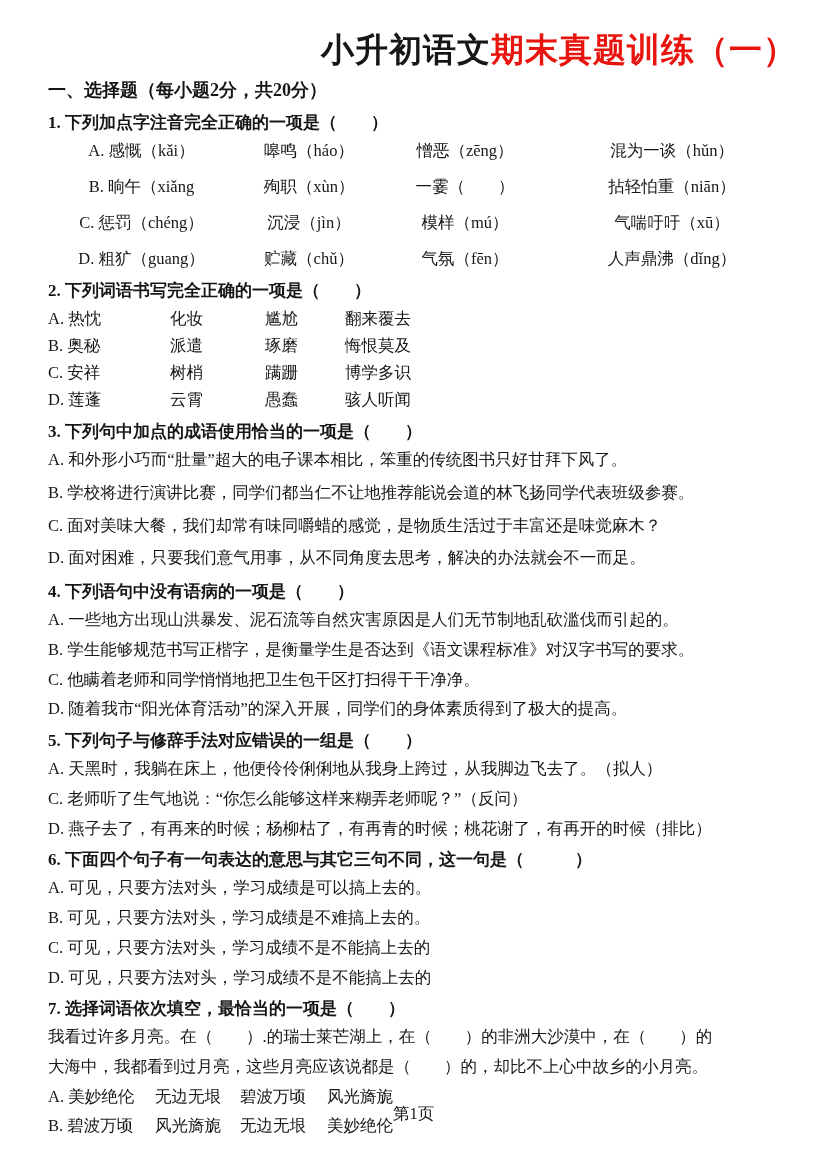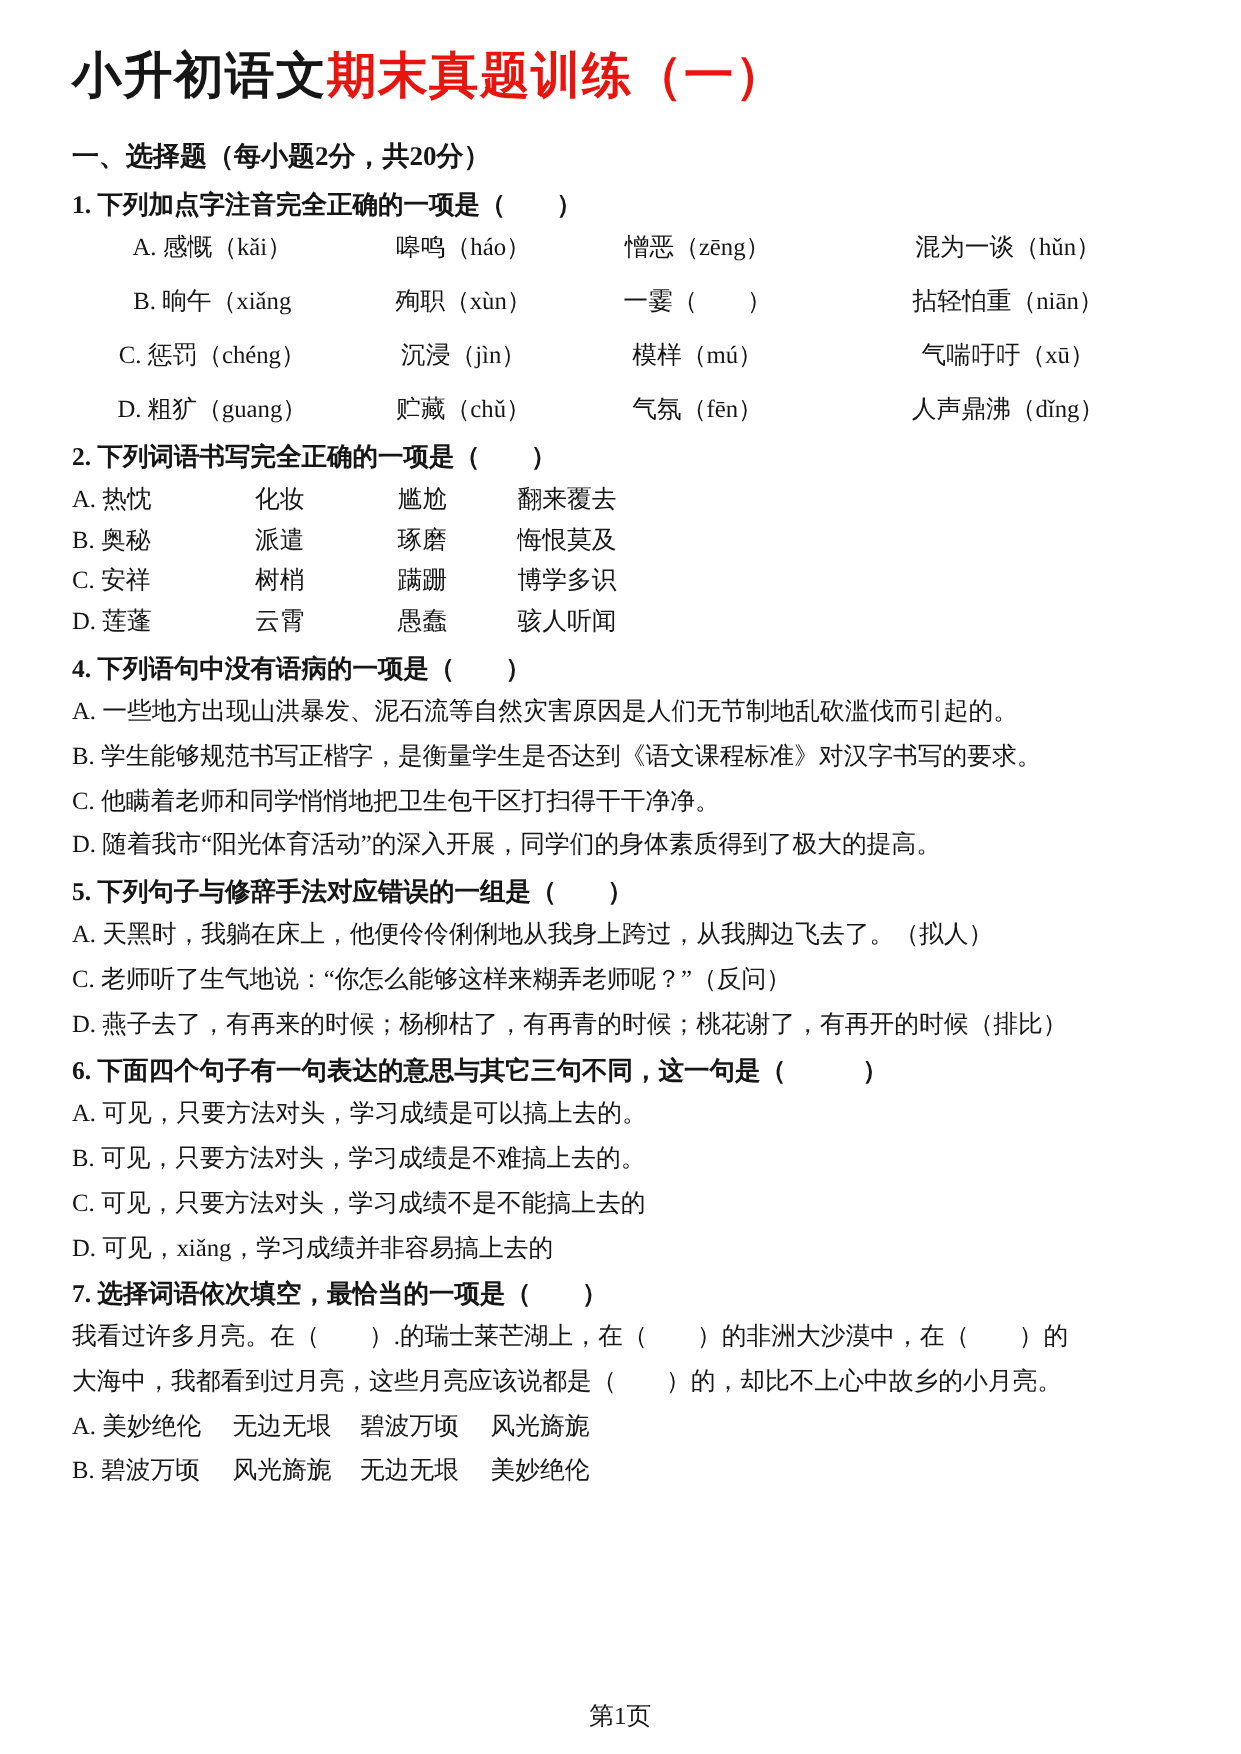--- a/index.html
+++ b/index.html
@@ -3,36 +3,36 @@
 <meta charset="utf-8">
 <style>
   html,body{margin:0;padding:0;}
   body{
     width:827px;height:1169px;background:#ffffff;color:#161616;
     font-family:"Liberation Serif","DejaVu Serif",serif;
     position:relative;overflow:hidden;
   }
   .page{padding:26px 30px 0 48px;position:relative;height:1143px;box-sizing:border-box;}
   .title{
-    text-align:left;font-size:33px;font-weight:bold;letter-spacing:1px;
+    text-align:right;font-size:33px;font-weight:bold;letter-spacing:1px;
     font-family:"Liberation Sans","DejaVu Sans",sans-serif;
-    margin:2px 0 19px 0;white-space:nowrap;
+    margin:2px 0 5px 0;white-space:nowrap;
   }
   .title .red{color:#e8150f;}
   .section-heading{font-size:18px;font-weight:bold;margin:0 0 8px 0;}
   .stem{font-size:17px;font-weight:bold;margin:9px 0 6px 0;}
   .opt-line{font-size:16.5px;margin:0 0 8px 0;line-height:1.32;}
   .q3 .opt-line{margin-bottom:11px;}
   .grid{display:grid;font-size:16.5px;}
   .grid-q1{grid-template-columns:187px 148px 164px auto;row-gap:14px;margin:4px 0 8px 0;text-align:center;}
   .grid-q2{grid-template-columns:122px 95px 80px auto;row-gap:5px;margin:2px 0 6px 0;}
   .grid-q7{grid-template-columns:107px 85px 87px auto;row-gap:7px;margin:2px 0 6px 0;}
   .cell{white-space:nowrap;}
   .footer{
-    position:absolute;bottom:14px;left:0;width:100%;
+    position:absolute;bottom:44px;left:0;width:100%;
     text-align:center;font-size:16.5px;color:#161616;
   }
 </style>
 </head>
 <body>
 
 <div class="page">
 
   <div class="title">
     <span>小升初语文</span><span class="red">期末真题训练（一）</span>
@@ -77,20 +77,27 @@
       <span class="cell">树梢</span>
       <span class="cell">蹒跚</span>
       <span class="cell">博学多识</span>
       <span class="cell">D. 莲蓬</span>
       <span class="cell">云霄</span>
       <span class="cell">愚蠢</span>
       <span class="cell">骇人听闻</span>
     </div>
   </div>
 
+  <div class="q3">
+    <div class="stem">3. 下列句中加点的成语使用恰当的一项是（　　）</div>
+    <div class="opt-line">A. 和外形小巧而“肚量”超大的电子课本相比，笨重的传统图书只好甘拜下风了。</div>
+    <div class="opt-line">B. 学校将进行演讲比赛，同学们都当仁不让地推荐能说会道的林飞扬同学代表班级参赛。</div>
+    <div class="opt-line">C. 面对美味大餐，我们却常有味同嚼蜡的感觉，是物质生活过于丰富还是味觉麻木？</div>
+    <div class="opt-line">D. 面对困难，只要我们意气用事，从不同角度去思考，解决的办法就会不一而足。</div>
+  </div>
 
   <div>
     <div class="stem">4. 下列语句中没有语病的一项是（　　）</div>
     <div class="opt-line">A. 一些地方出现山洪暴发、泥石流等自然灾害原因是人们无节制地乱砍滥伐而引起的。</div>
     <div class="opt-line">B. 学生能够规范书写正楷字，是衡量学生是否达到《语文课程标准》对汉字书写的要求。</div>
     <div class="opt-line">C. 他瞒着老师和同学悄悄地把卫生包干区打扫得干干净净。</div>
     <div class="opt-line">D. 随着我市“阳光体育活动”的深入开展，同学们的身体素质得到了极大的提高。</div>
   </div>
 
   <div>
@@ -98,21 +105,21 @@
     <div class="opt-line">A. 天黑时，我躺在床上，他便伶伶俐俐地从我身上跨过，从我脚边飞去了。（拟人）</div>
     <div class="opt-line">C. 老师听了生气地说：“你怎么能够这样来糊弄老师呢？”（反问）</div>
     <div class="opt-line">D. 燕子去了，有再来的时候；杨柳枯了，有再青的时候；桃花谢了，有再开的时候（排比）</div>
   </div>
 
   <div>
     <div class="stem">6. 下面四个句子有一句表达的意思与其它三句不同，这一句是（　　　）</div>
     <div class="opt-line">A. 可见，只要方法对头，学习成绩是可以搞上去的。</div>
     <div class="opt-line">B. 可见，只要方法对头，学习成绩是不难搞上去的。</div>
     <div class="opt-line">C. 可见，只要方法对头，学习成绩不是不能搞上去的</div>
-    <div class="opt-line">D. 可见，xiǎng，学习成绩并非容易搞上去的</div>
+    <div class="opt-line">D. 可见，只要方法对头，学习成绩不是不能搞上去的</div>
   </div>
 
   <div>
     <div class="stem">7. 选择词语依次填空，最恰当的一项是（　　）</div>
     <div class="opt-line">我看过许多月亮。在（　　）.的瑞士莱芒湖上，在（　　）的非洲大沙漠中，在（　　）的</div>
     <div class="opt-line">大海中，我都看到过月亮，这些月亮应该说都是（　　）的，却比不上心中故乡的小月亮。</div>
     <div class="grid grid-q7">
       <span class="cell">A. 美妙绝伦</span>
       <span class="cell">无边无垠</span>
       <span class="cell">碧波万顷</span>

